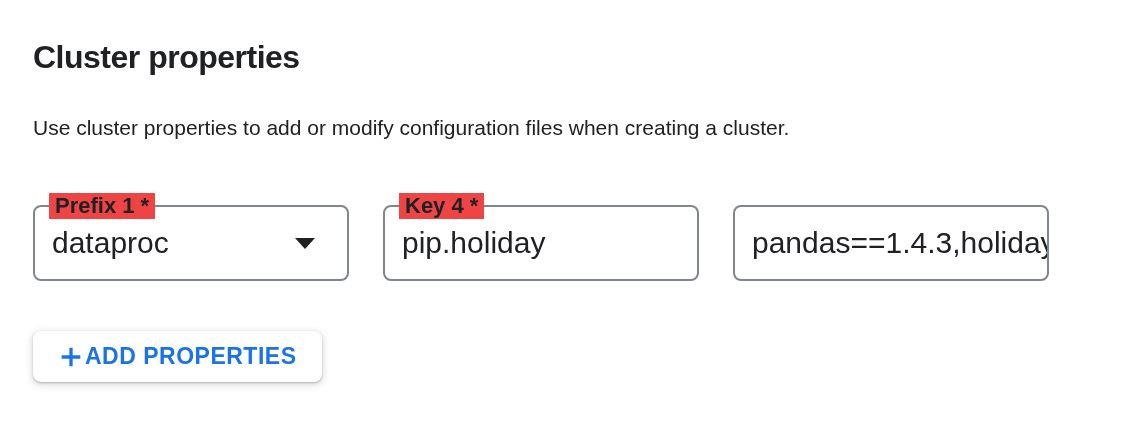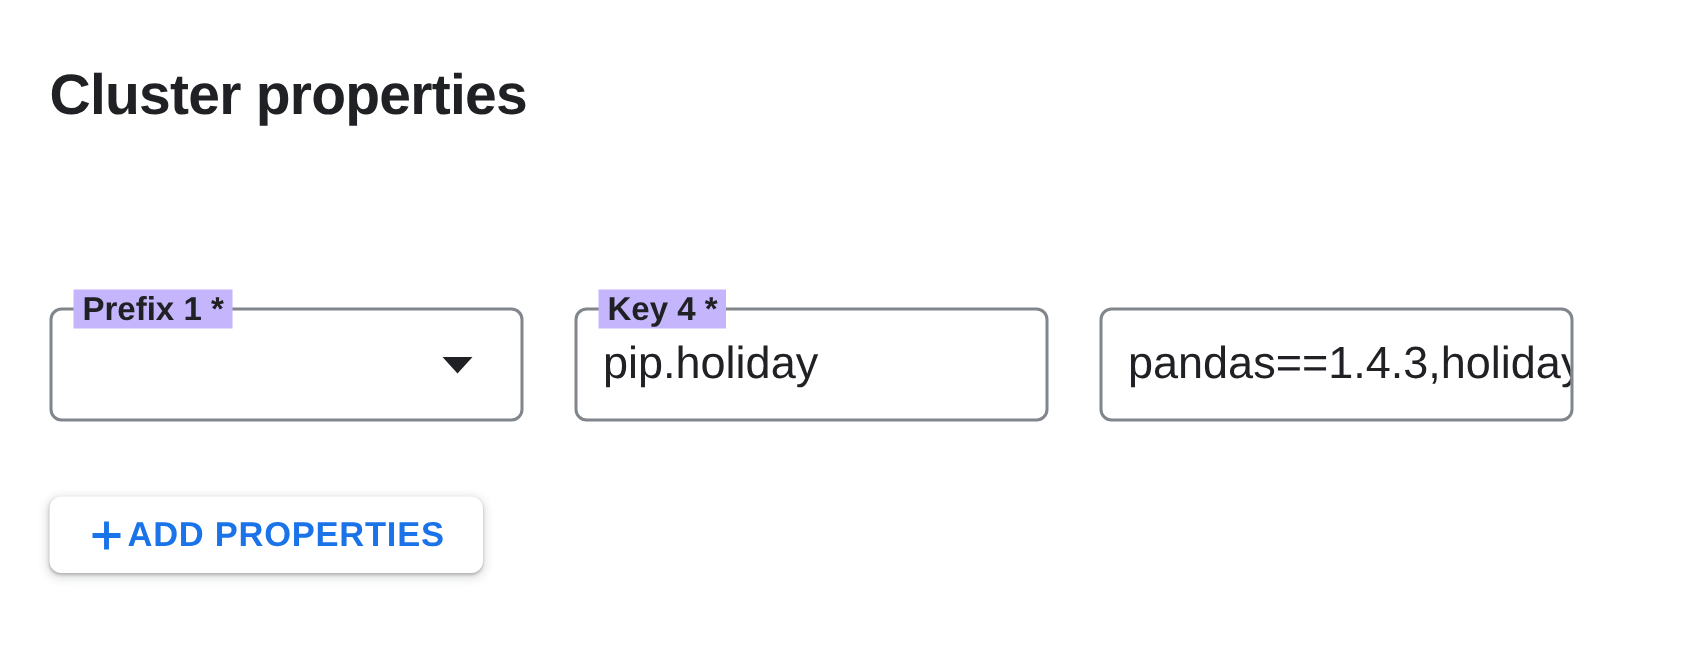--- a/index.html
+++ b/index.html
@@ -13,21 +13,21 @@
     position: relative;
     width: 1122px;
     height: 432px;
     background: #ffffff;
     overflow: hidden;
   }
   .page-title {
     position: absolute;
     left: 33px;
     top: 18px;
-    font-size: 38px;
+    font-size: 32px;
     font-weight: 700;
     letter-spacing: -0.5px;
     color: #202124;
     white-space: nowrap;
   }
   .page-desc {
     position: absolute;
     left: 33px;
     top: 95px;
     font-size: 21px;
@@ -50,21 +50,21 @@
     border: 2px solid #80868b;
     border-radius: 8px;
     background: #ffffff;
     display: flex;
     align-items: center;
   }
   .field-label {
     position: absolute;
     top: -14px;
     left: 14px;
-    background: #c4b5fd;
+    background: #ef4444;
     padding: 0 6px;
     font-size: 22px;
     font-weight: 700;
     line-height: 26px;
     color: #202124;
     white-space: nowrap;
   }
   .field-value {
     font-size: 30px;
     color: #202124;
@@ -114,25 +114,27 @@
     display: block;
   }
 </style>
 </head>
 <body>
 
 <div class="stage">
 
   <h1 class="page-title">Cluster properties</h1>
 
+  <p class="page-desc">Use cluster properties to add or modify configuration files when creating a cluster.</p>
 
   <div class="fields-row">
 
     <div class="field">
       <span class="field-label">Prefix 1 *</span>
+      <div class="field-value">dataproc</div>
       <span class="caret"></span>
     </div>
 
     <div class="field">
       <span class="field-label">Key 4 *</span>
       <div class="field-value">pip.holiday</div>
     </div>
 
     <div class="field">
       <div class="field-value">pandas==1.4.3,holiday</div>

